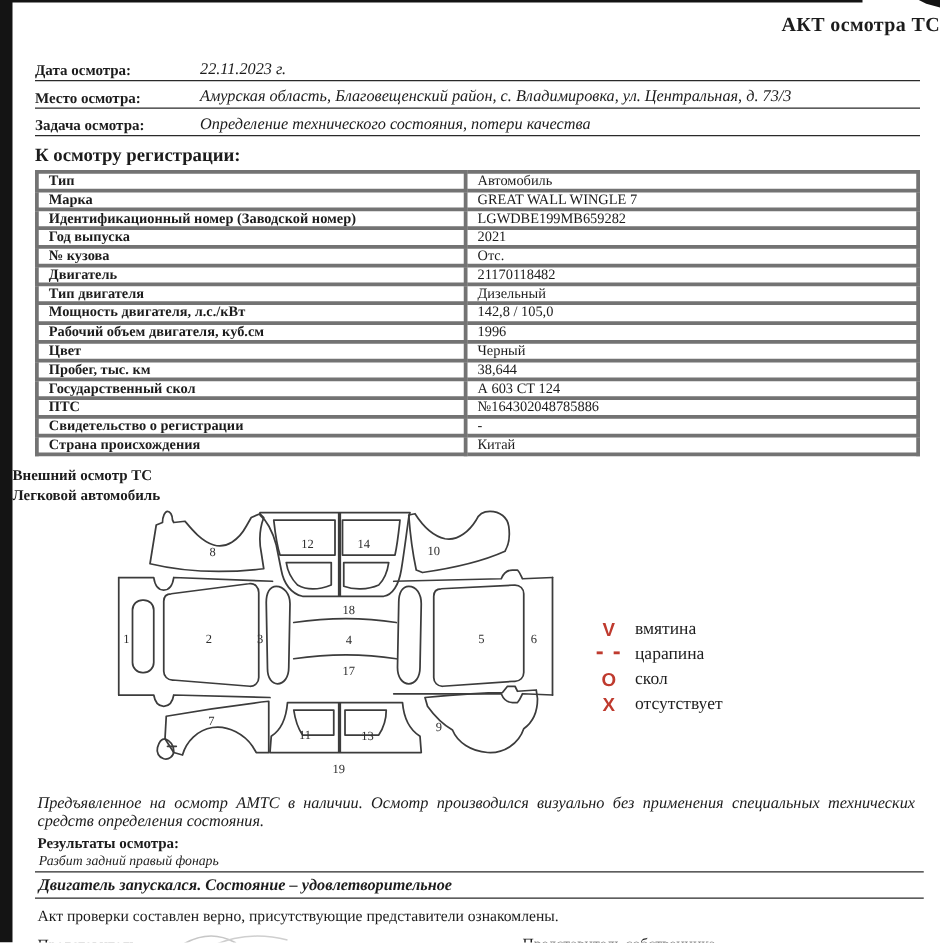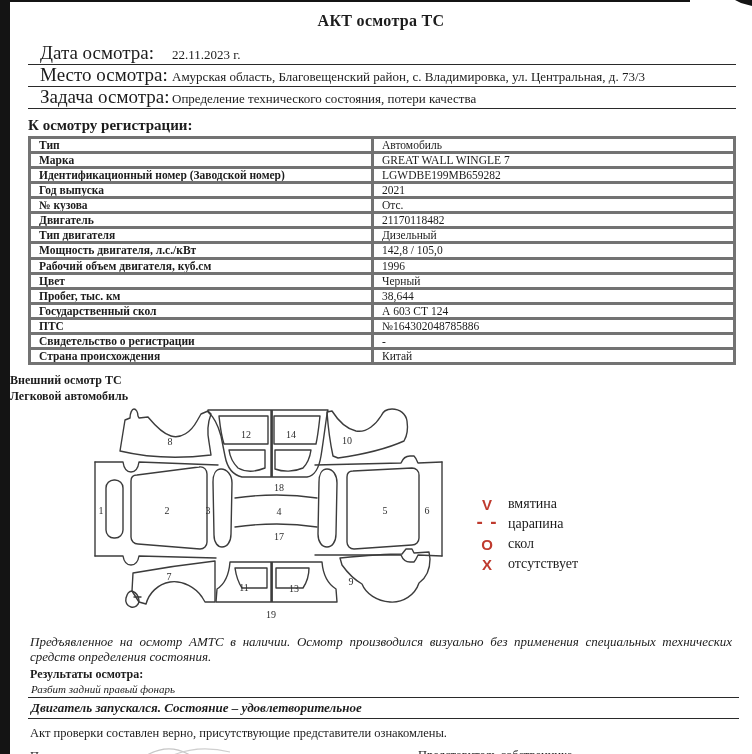--- a/index.html
+++ b/index.html
@@ -5,26 +5,26 @@
   html,body{margin:0;padding:0;}
   body{
     width:752px;height:754px;background:#ffffff;position:relative;overflow:hidden;
     font-family:"Liberation Serif", serif;color:#1c1c1c;
   }
   .left-strip{position:absolute;left:0;top:0;width:10px;height:754px;background:#141414;}
   .top-line{position:absolute;left:0;top:0;width:690px;height:2px;background:#141414;}
   .corner-mark{position:absolute;right:0;top:0;}
   .page{position:absolute;left:10px;top:2px;width:742px;}
 
-  .doc-title{margin-top:10px;text-align:center;font-weight:bold;font-size:16px;letter-spacing:.3px;}
+  .doc-title{margin-top:10px;text-align:right;font-weight:bold;font-size:16px;letter-spacing:.3px;}
 
   .header-fields{margin:13px 0 0 18px;width:708px;}
   .hrow{display:flex;align-items:flex-end;border-bottom:1.6px solid #2a2a2a;height:21px;}
-  .hlabel{font-weight:normal;font-size:19px;margin-left:12px;width:132px;flex:none;}
-  .hvalue{font-size:13px;padding-bottom:1px;white-space:nowrap;}
+  .hlabel{font-weight:bold;font-size:12px;width:132px;flex:none;}
+  .hvalue{font-style:italic;font-size:13px;padding-bottom:1px;white-space:nowrap;}
 
   .k-heading{margin:8px 0 2px 18px;font-weight:bold;font-size:15px;}
 
   table.vehicle{margin-left:18px;width:708px;border-collapse:collapse;table-layout:fixed;}
   table.vehicle td{border:3px solid #737373;font-size:11.5px;height:11.8px;padding:0 2px 0 8px;line-height:1.05;overflow:hidden;white-space:nowrap;}
   td.lab{font-weight:bold;width:330px;}
 
   .insp-title{margin-top:8px;font-weight:bold;font-size:12px;line-height:1.3;}
 
   .diagram-section{position:relative;height:222px;margin-top:2px;}

